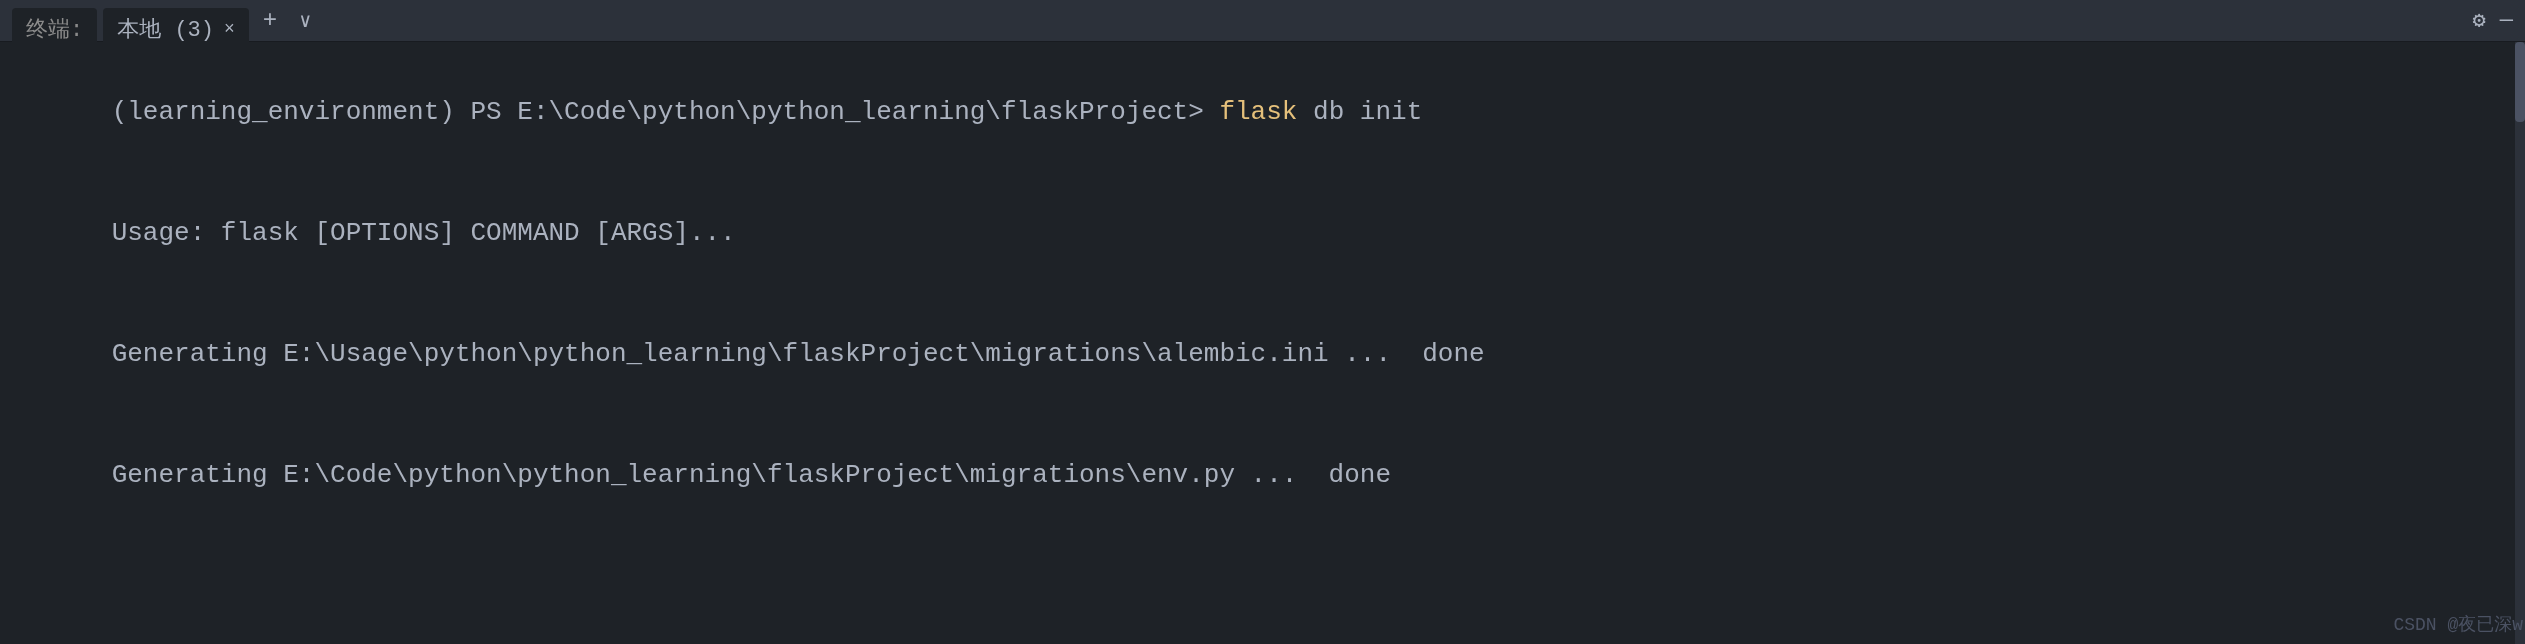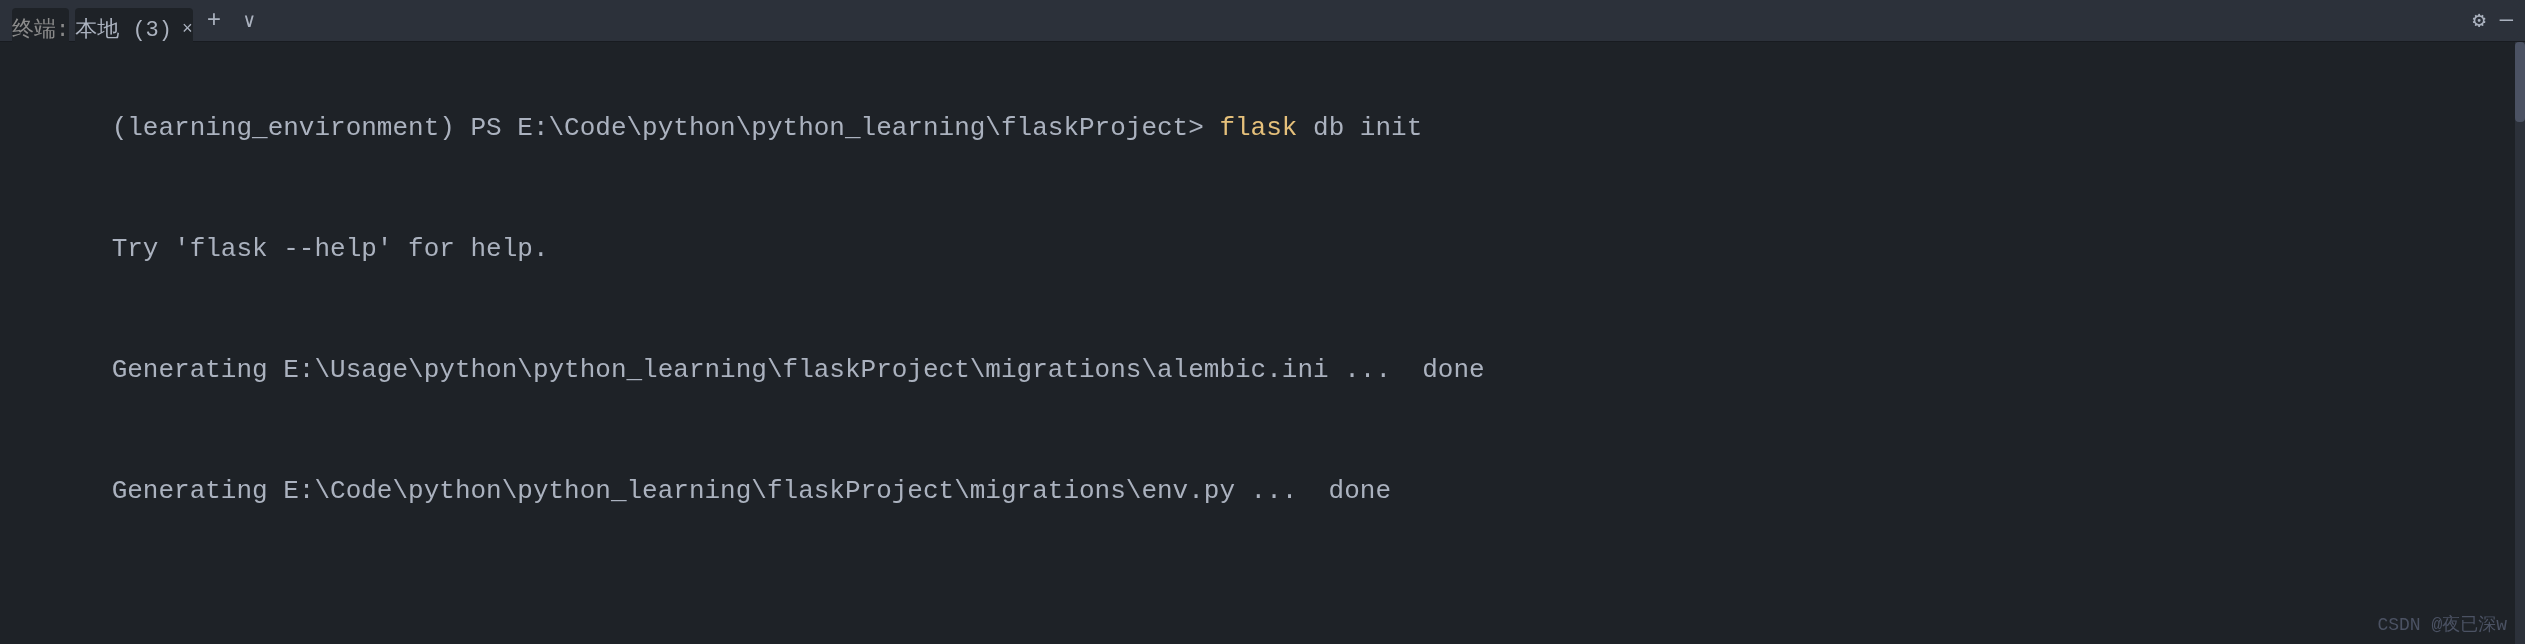--- a/index.html
+++ b/index.html
@@ -39,21 +39,21 @@
       align-items: center;
       gap: 6px;
       flex: 1;
     }
 
     .tab-label {
       display: flex;
       align-items: center;
       gap: 6px;
       background-color: #1e2227;
-      padding: 6px 0;
+      padding: 6px 14px;
       border-radius: 4px 4px 0 0;
       font-size: 22px;
       color: #abb2bf;
       cursor: pointer;
       margin-top: 16px;
     }
 
     .tab-close {
       font-size: 18px;
       color: #abb2bf;
@@ -82,21 +82,21 @@
     }
 
     .title-bar-icon {
       font-size: 22px;
       color: #abb2bf;
       cursor: pointer;
     }
 
     .terminal-body {
       flex: 1;
-      padding: 26px 18px;
+      padding: 10px 18px;
       overflow: hidden;
       display: flex;
       flex-direction: column;
       justify-content: flex-start;
     }
 
     .terminal-line {
       font-size: 26px;
       line-height: 1.55;
       color: #abb2bf;
@@ -109,21 +109,21 @@
     }
 
     @keyframes blink {
       0%, 100% { opacity: 1; }
       50% { opacity: 0; }
     }
 
     .watermark {
       position: absolute;
       bottom: 8px;
-      right: 18px;
+      right: 2px;
       font-size: 18px;
       color: #4b5263;
       font-family: 'Courier New', Courier, monospace;
     }
 
     .scrollbar-area {
       position: absolute;
       right: 0;
       top: 42px;
       width: 10px;
@@ -161,24 +161,24 @@
       <span class="title-bar-icon">—</span>
     </div>
   </div>
 
   <div class="terminal-body" style="position:relative;">
 
     <div class="terminal-line">
       <span>(learning_environment) PS E:\Code\python\python_learning\flaskProject&gt; </span><span class="color-yellow">flask</span><span> db init</span>
     </div>
 
+    <div class="terminal-line">
+      <span>Usage: flask [OPTIONS] COMMAND [ARGS]...</span>
+    </div>
 
-    <div class="terminal-line">
-      <span>Try 'flask --help' for help.</span>
-    </div>
 
     <div class="terminal-line">
       <span>Generating E:\Usage\python\python_learning\flaskProject\migrations\alembic.ini ...  done</span>
     </div>
 
     <div class="terminal-line">
       <span>Generating E:\Code\python\python_learning\flaskProject\migrations\env.py ...  done</span>
     </div>
 
   </div>

